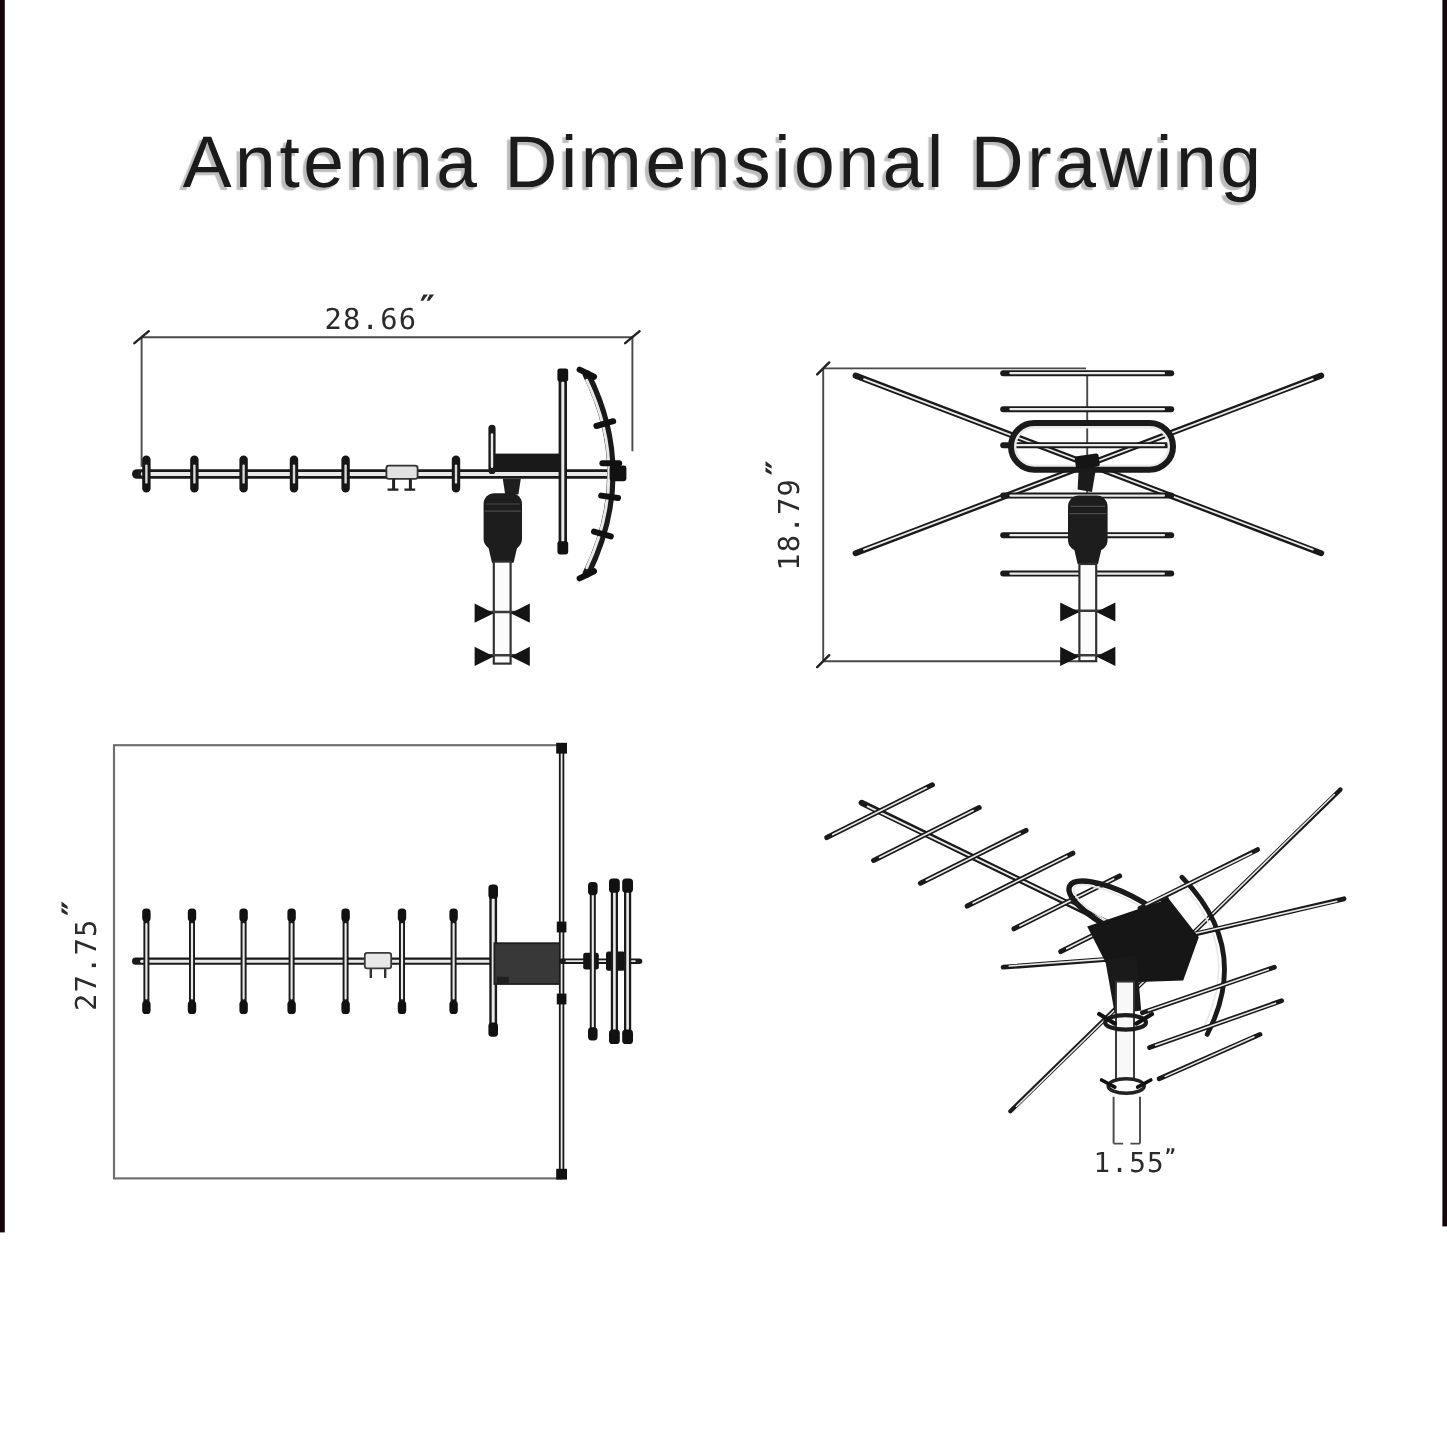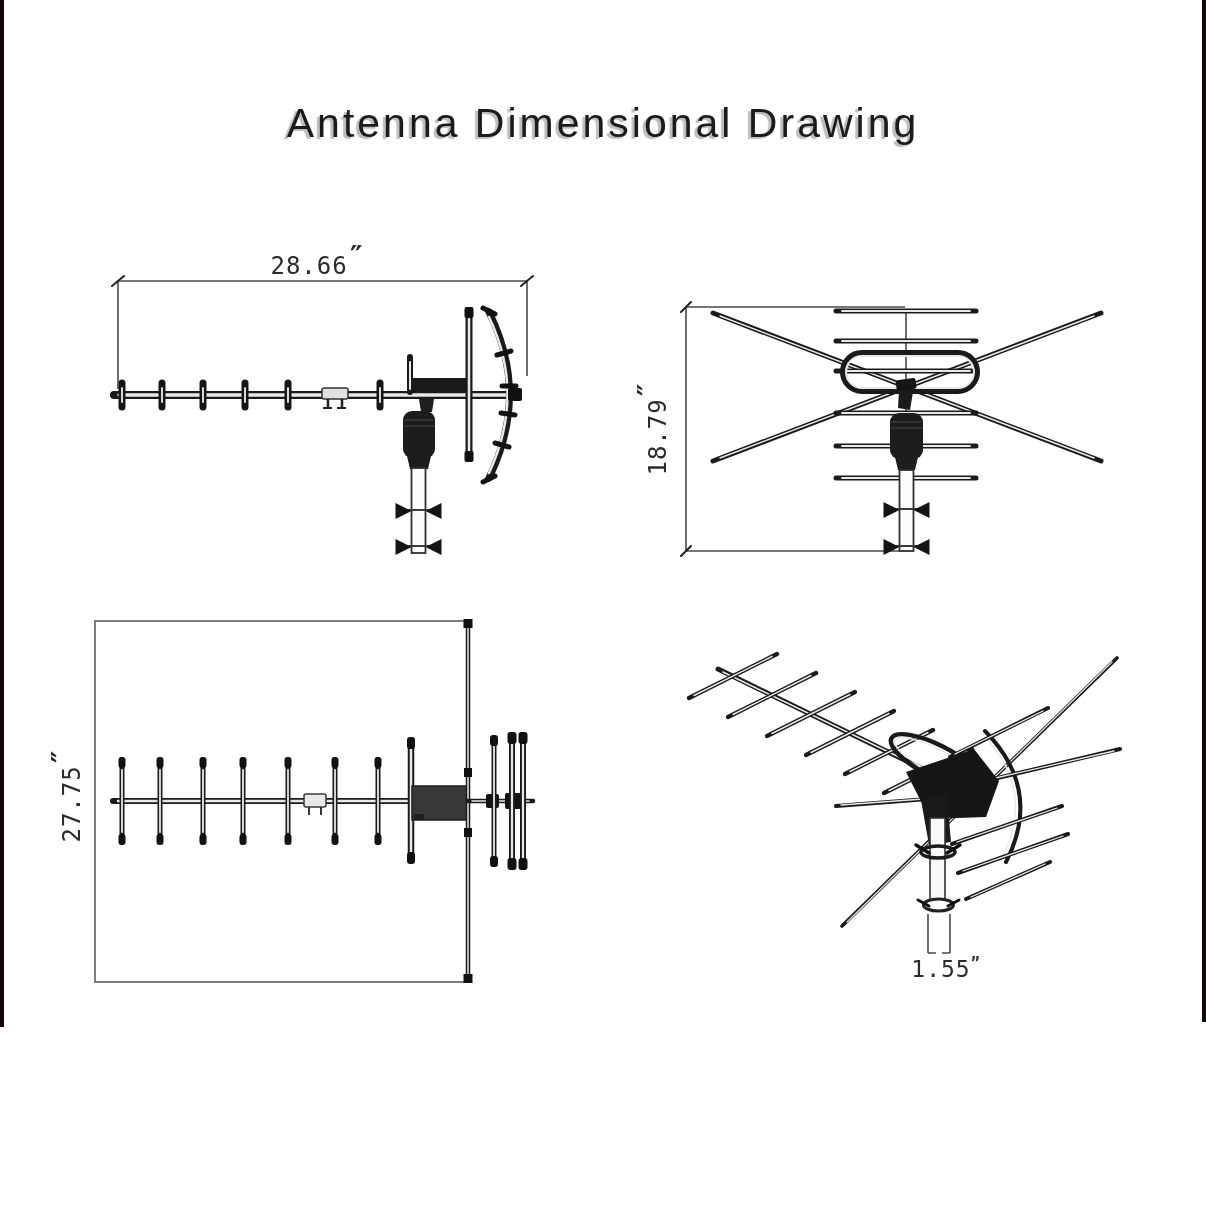--- a/index.html
+++ b/index.html
@@ -5,21 +5,21 @@
   html,body{margin:0;padding:0;}
   body{
     width:1206px;height:1206px;position:relative;background:#ffffff;overflow:hidden;
     font-family:"Liberation Sans",sans-serif;
   }
   .page-edge{position:absolute;top:0;width:4px;background:#15060c;}
   .edge-left{left:0;height:1027px;}
   .edge-right{left:1202px;height:1022px;}
   .title{
     position:absolute;top:100px;left:0;width:100%;margin:0;text-align:center;
-    font-size:41px;font-weight:400;letter-spacing:3px;color:#1b1b1b;
+    font-size:61px;font-weight:400;letter-spacing:3px;color:#1b1b1b;
     text-shadow:-3px 2px 1px #bdbdbd;
     font-family:"Liberation Sans",sans-serif;
   }
   svg.canvas{position:absolute;left:0;top:0;}
   .rdk{stroke:#1a1a1a;stroke-linecap:round;fill:none;}
   .rlt{stroke:#e9e9e9;stroke-linecap:round;fill:none;}
   .thin{stroke:#4a4a4a;stroke-width:1.6;fill:none;}
   .tick{stroke:#222;stroke-width:2;stroke-linecap:round;fill:none;}
   .capline{stroke:#111;stroke-width:5;stroke-linecap:round;}
   .dim-text{font-family:"DejaVu Sans Mono",monospace;fill:#2b2b2b;font-size:24px;letter-spacing:1px;}

